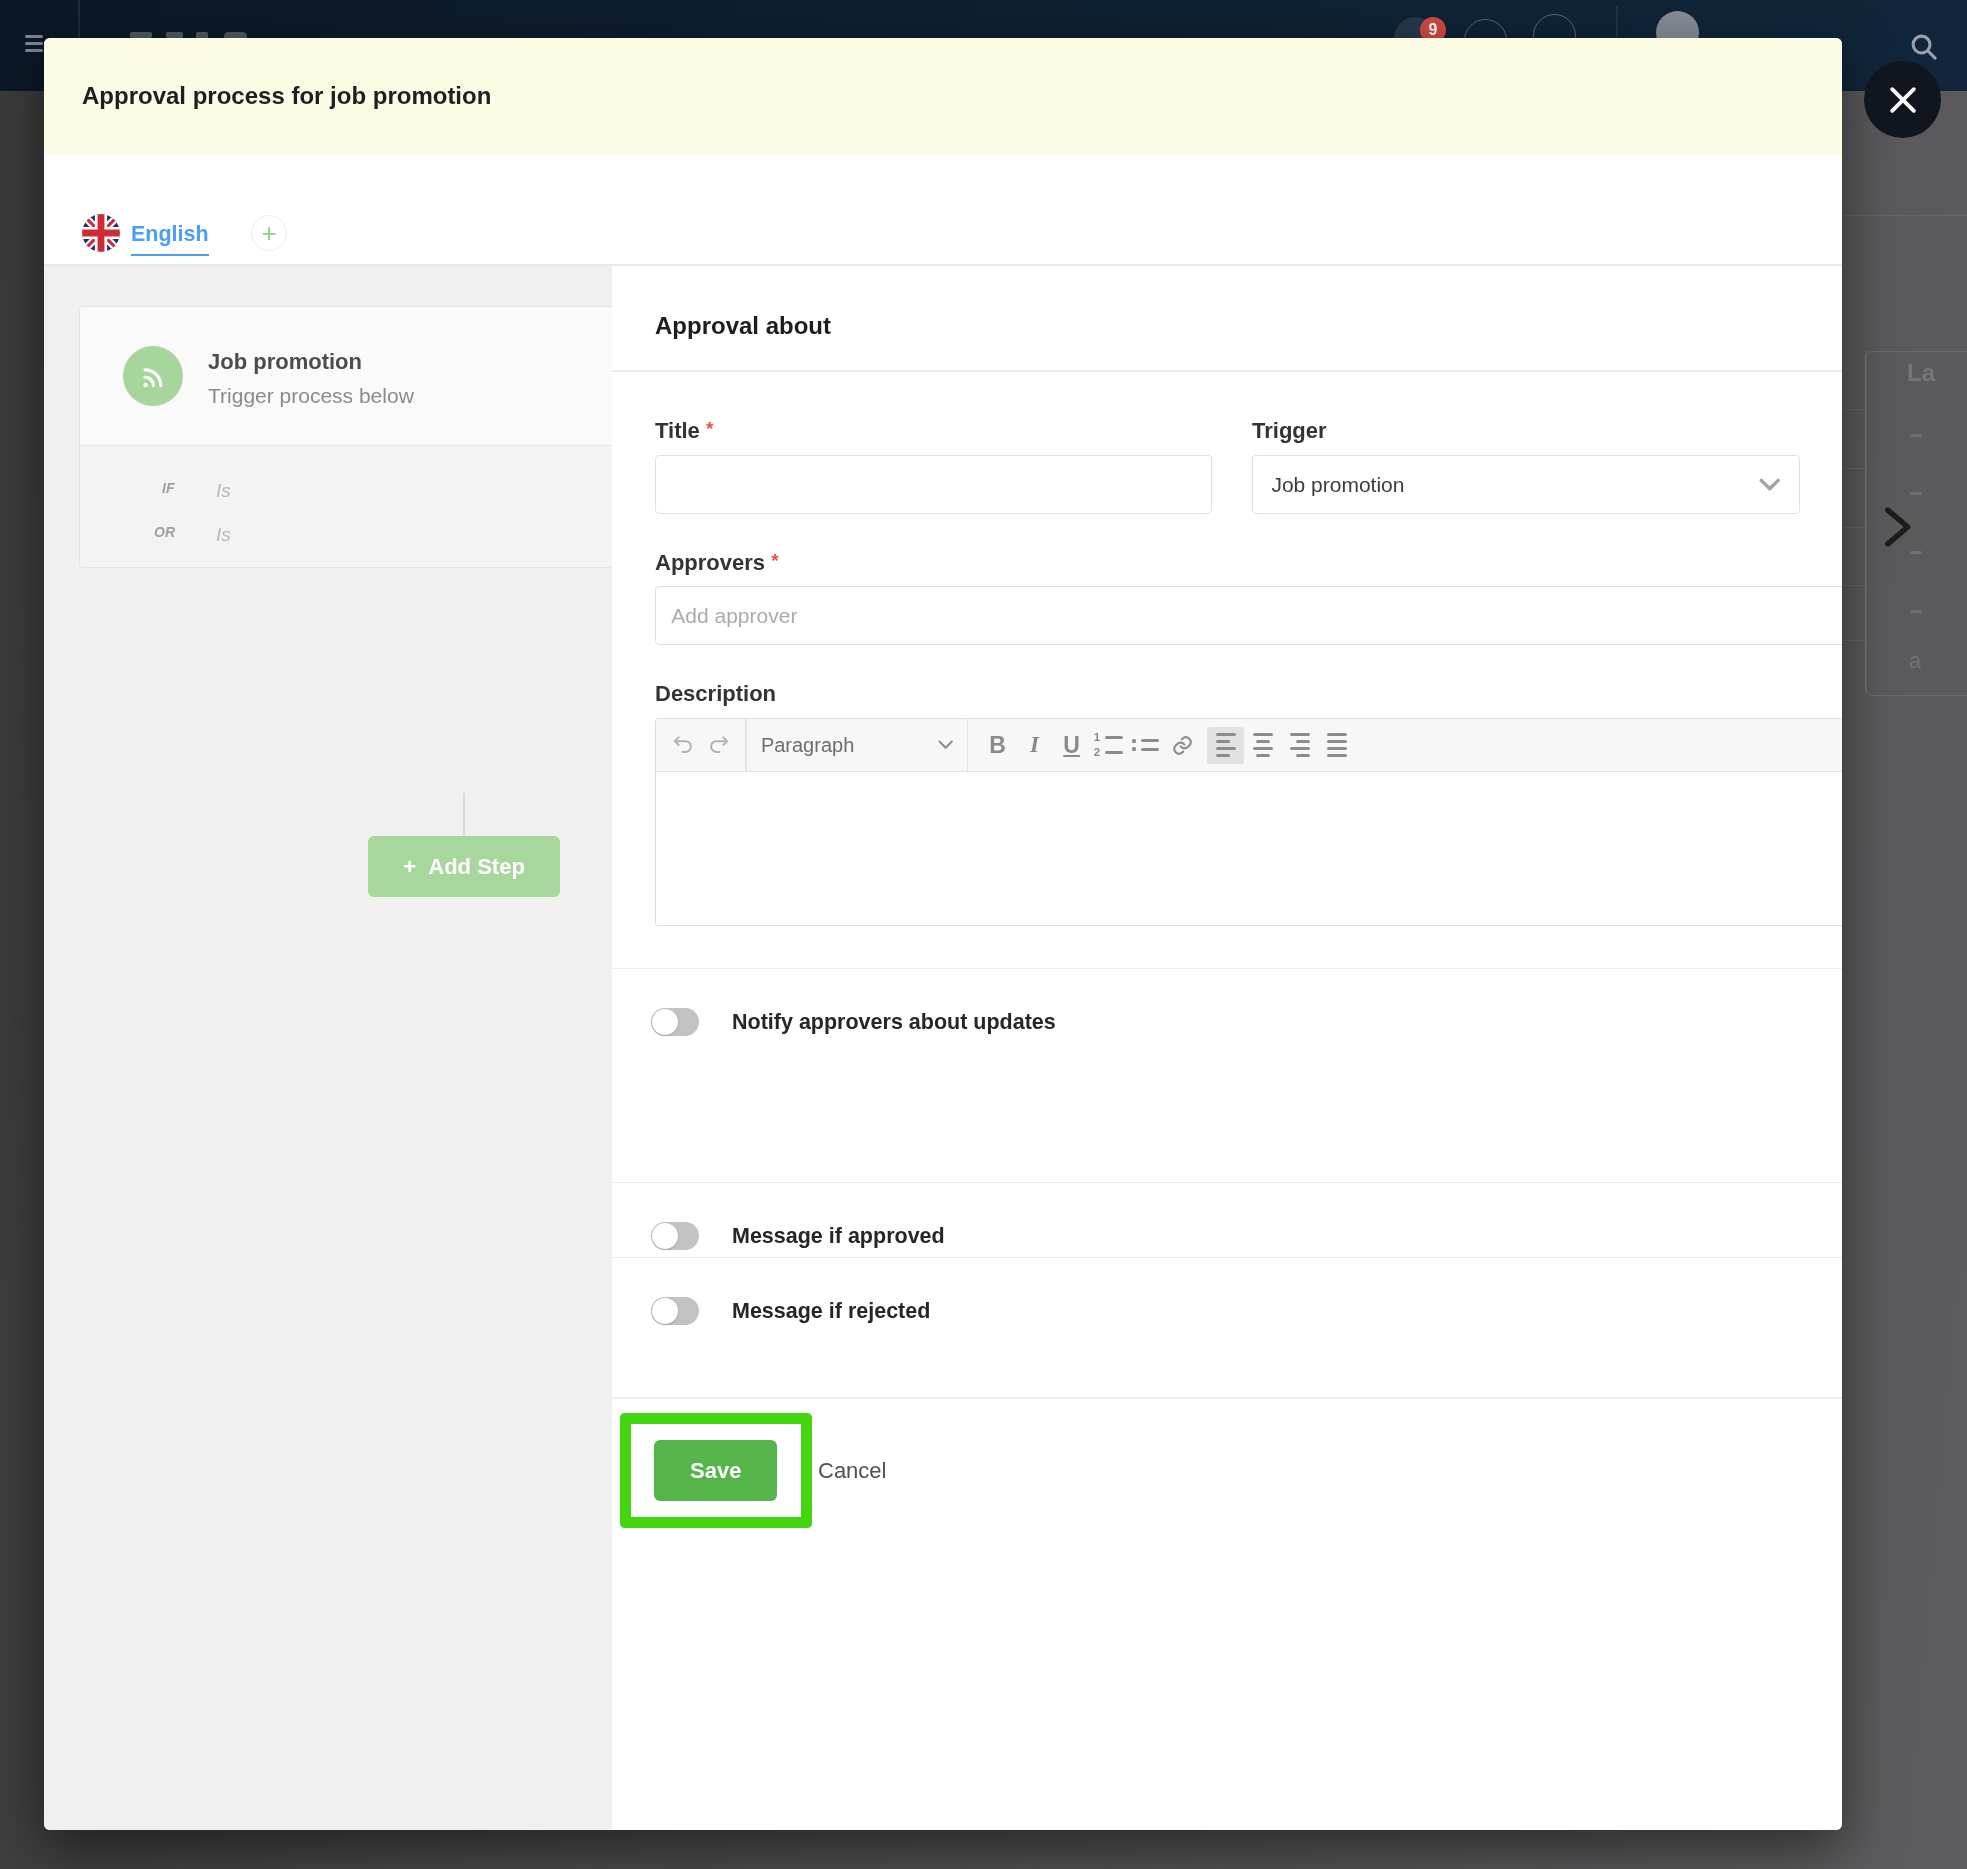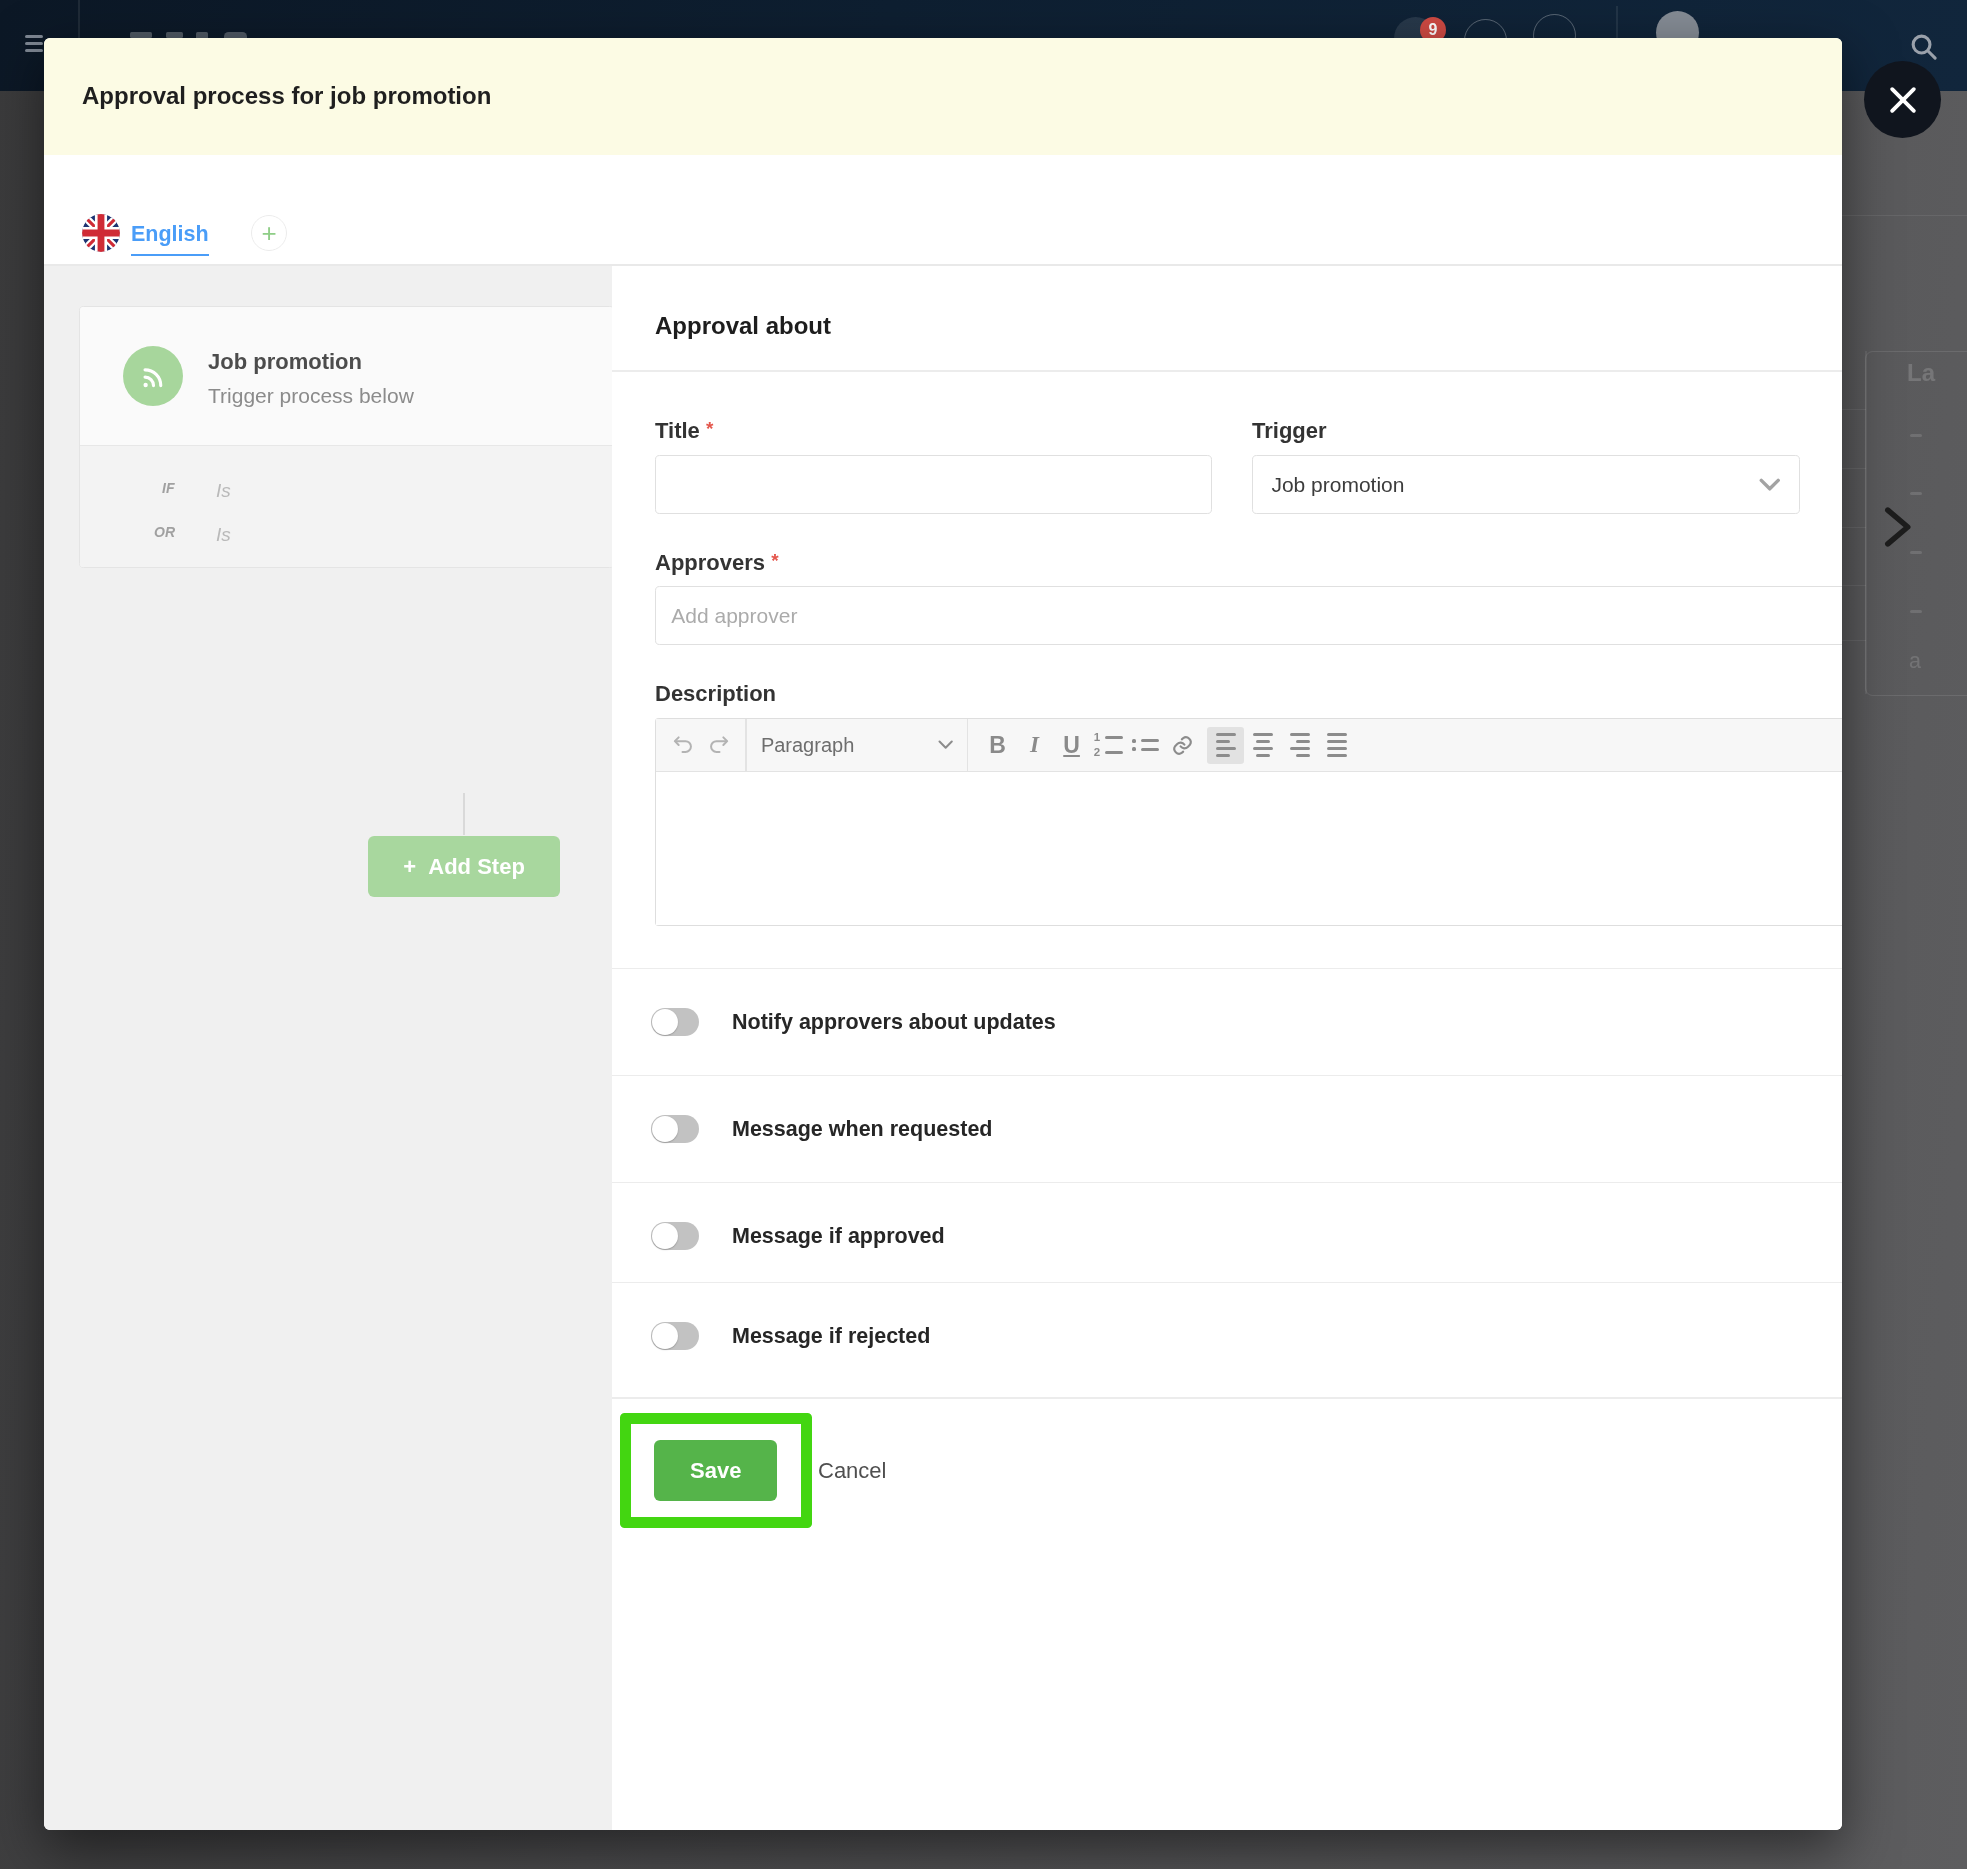--- a/index.html
+++ b/index.html
@@ -335,33 +335,27 @@
         </div>
         <div id="editor-body"></div>
       </div>
 
       <div class="abs toggle-row" style="top:702px;">
         <div class="toggle">
             <div class="knob"></div>
           </div>
         <div class="toggle-label">Notify approvers about updates</div>
       </div>
-      <div class="abs toggle-row" style="top:809px;">
-        <div class="toggle">
-            <div class="knob"></div>
-          </div>
-        <div class="toggle-label">Message when requested</div>
-      </div>
       <div class="abs toggle-row" style="top:916px;">
         <div class="toggle">
             <div class="knob"></div>
           </div>
         <div class="toggle-label">Message if approved</div>
       </div>
-      <div class="abs toggle-row" style="top:1016px;">
+      <div class="abs toggle-row" style="top:991px;">
         <div class="toggle">
             <div class="knob"></div>
           </div>
         <div class="toggle-label">Message if rejected</div>
       </div>
       <div class="abs" style="left:0;top:1131px;width:1230px;height:1.5px;background:#ececec;"></div>
 
       <div id="save-highlight" class="abs">
         <button id="save-btn">Save</button>
       </div>

